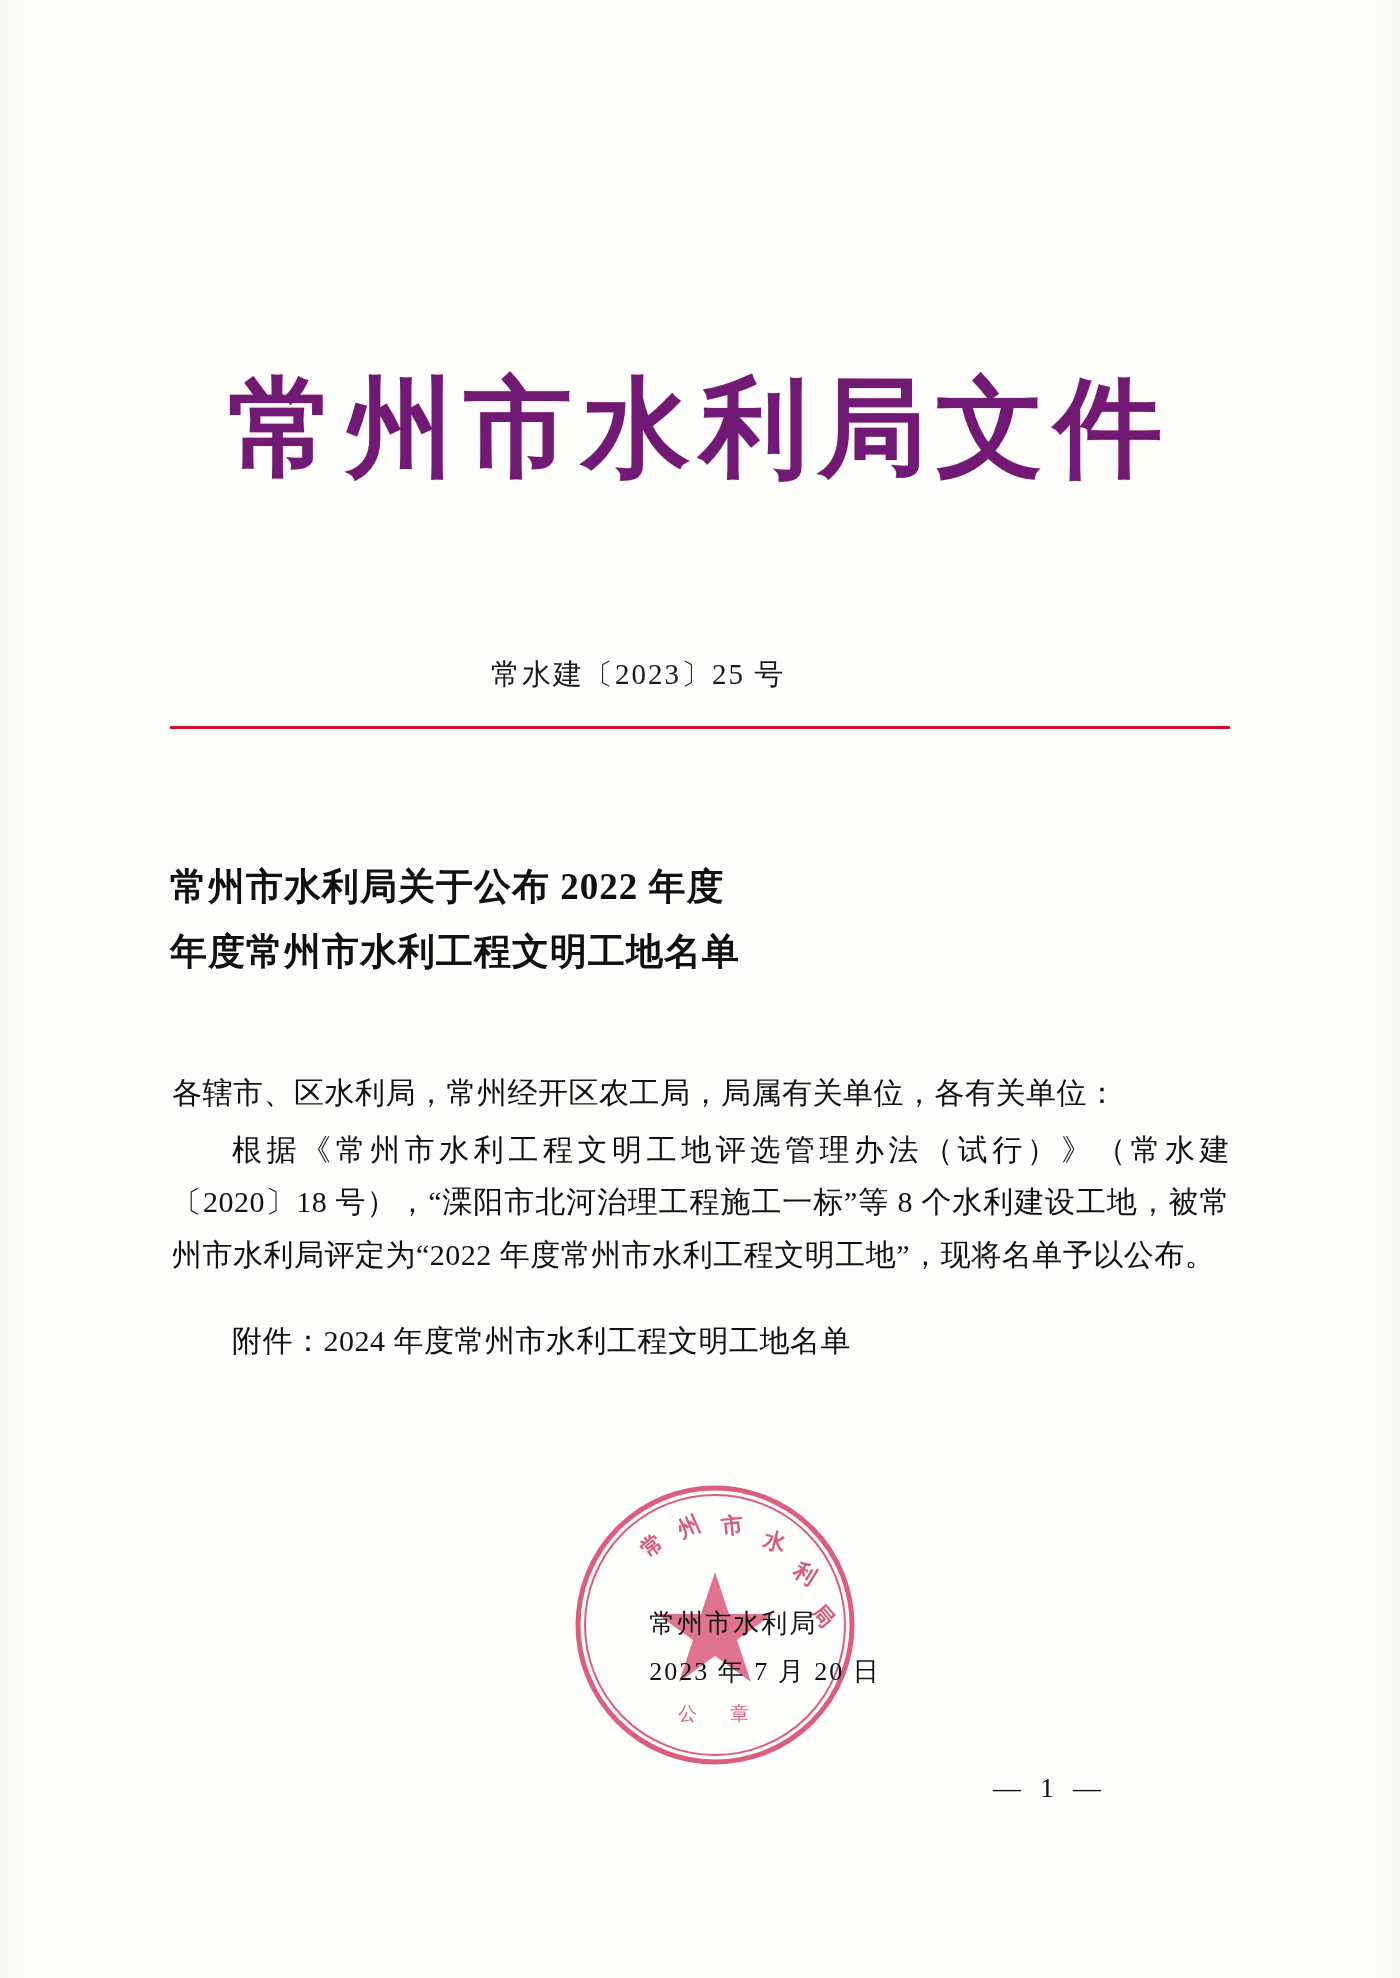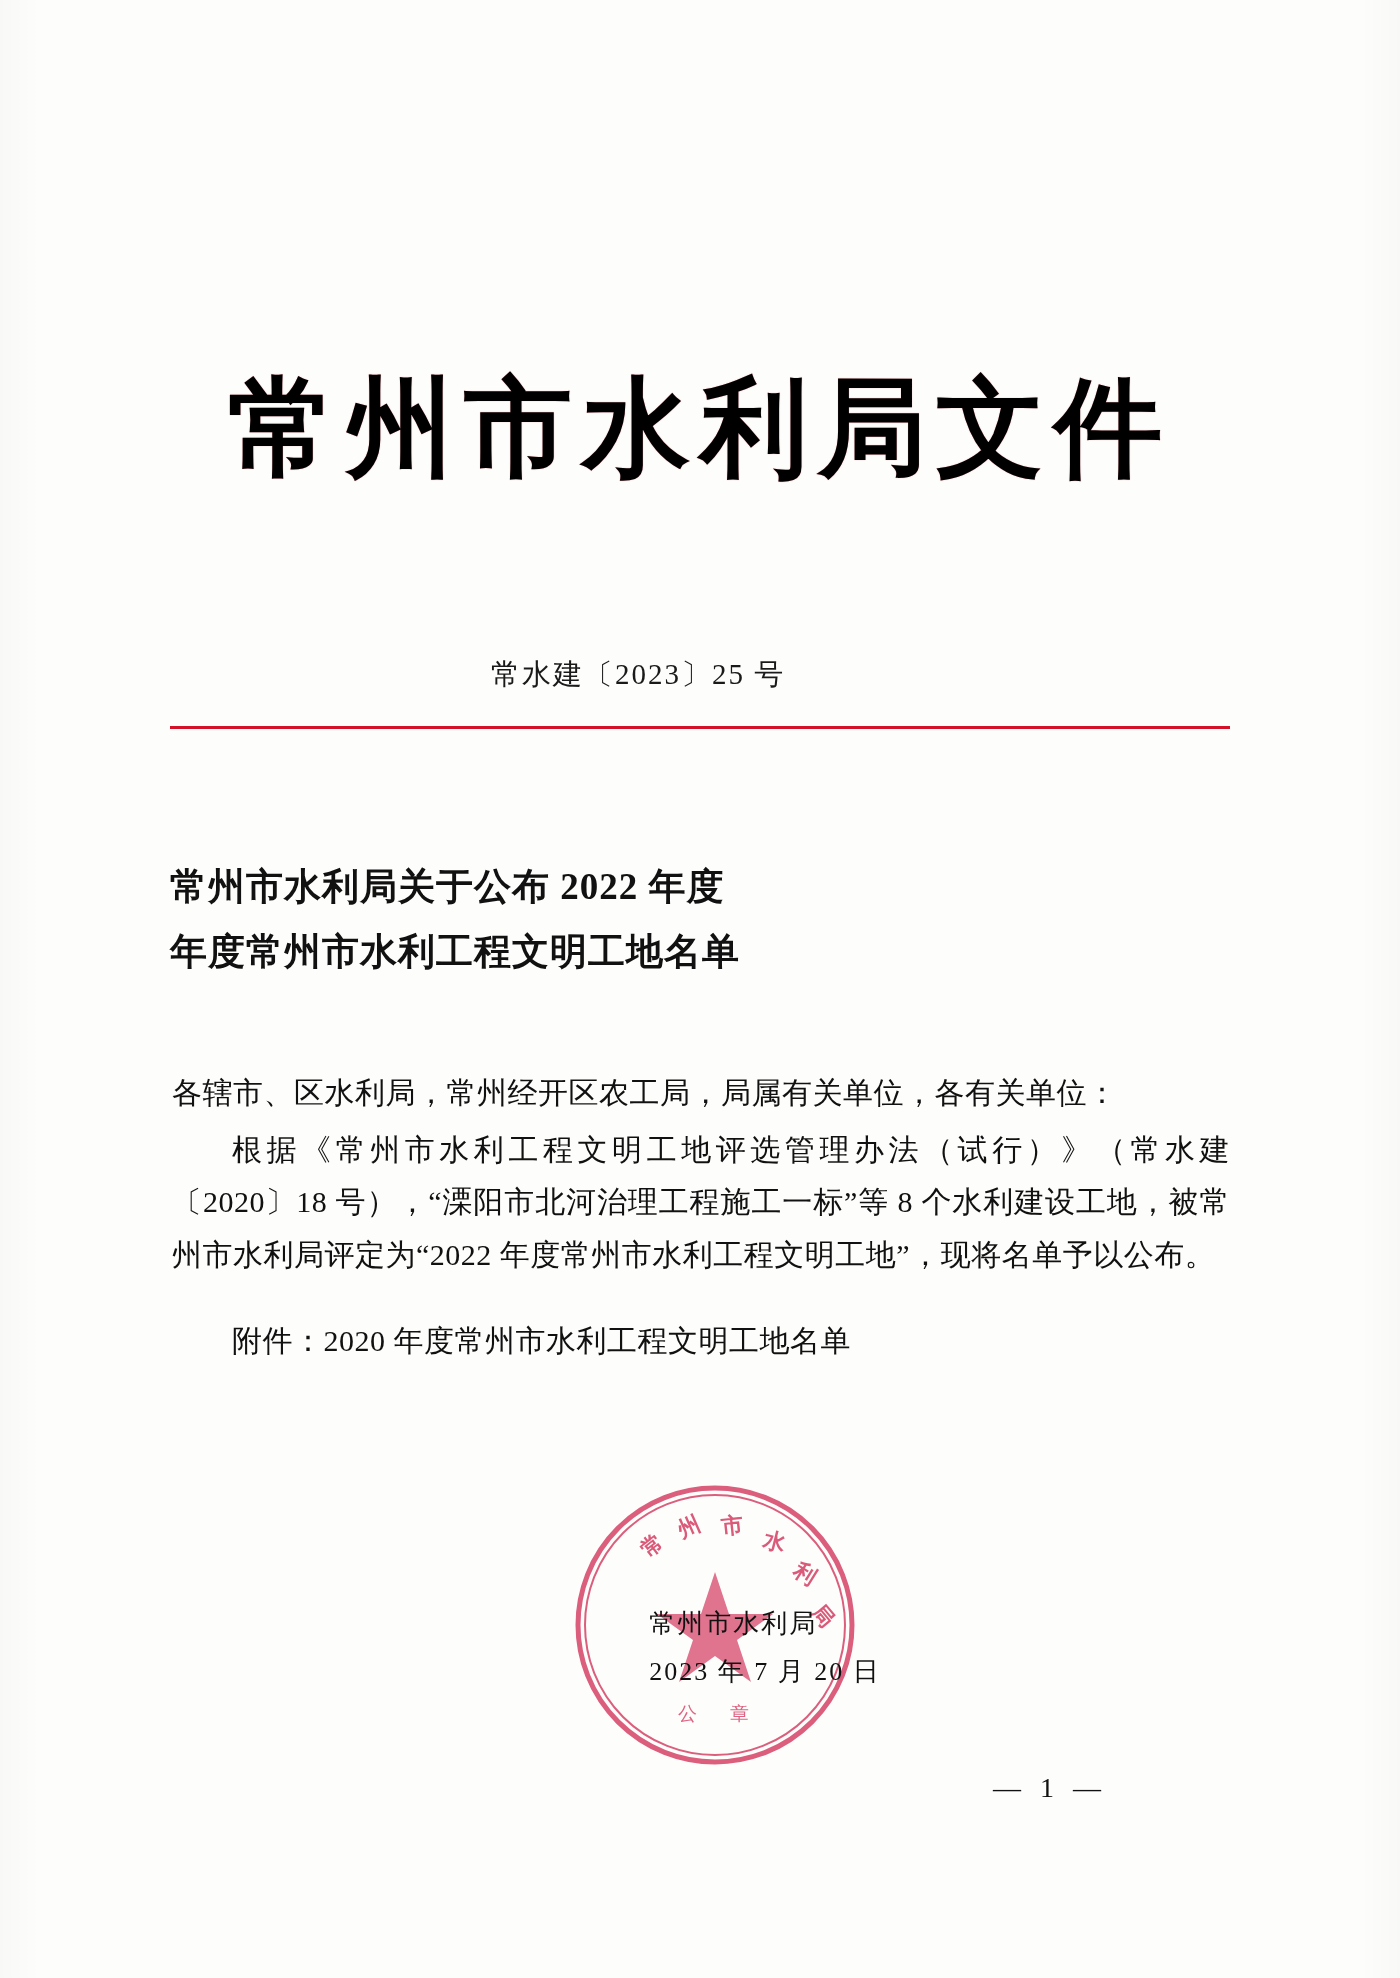--- a/index.html
+++ b/index.html
@@ -32,21 +32,21 @@
       linear-gradient(270deg, rgba(0,0,0,0.02) 0px, rgba(0,0,0,0) 40px);
     pointer-events: none;
   }
 
   .masthead {
     position: absolute;
     top: 370px;
     left: 0;
     width: 1400px;
     text-align: center;
-    color: #000000;
+    color: #701a75;
     font-family: "Liberation Serif", "DejaVu Serif", serif;
     font-weight: bold;
     font-size: 108px;
     letter-spacing: 10px;
     line-height: 1.1;
     white-space: nowrap;
     text-shadow: 0 0 1px rgba(211,18,42,0.5);
   }
 
   .doc-number {
@@ -151,21 +151,21 @@
   <div class="red-rule"></div>
 
   <div class="title-block">
     <span class="tline">常州市水利局关于公布 2022 年度</span>
     <span class="tline">年度常州市水利工程文明工地名单</span>
   </div>
 
   <div class="body-block">
     <p class="para">各辖市、区水利局，常州经开区农工局，局属有关单位，各有关单位：</p>
     <p class="para indent">根据《常州市水利工程文明工地评选管理办法（试行）》（常水建〔2020〕18 号），“溧阳市北河治理工程施工一标”等 8 个水利建设工地，被常州市水利局评定为“2022 年度常州市水利工程文明工地”，现将名单予以公布。</p>
-    <p class="para attach">附件：2020 年度常州市水利工程文明工地名单</p>
+    <p class="para attach">附件：2024 年度常州市水利工程文明工地名单</p>
   </div>
 
   <svg class="seal" viewBox="0 0 290 290" aria-hidden="true">
     <g fill="none" stroke="#d2325a" stroke-width="5" opacity="0.78">
       <circle cx="145" cy="145" r="137"></circle>
       <circle cx="145" cy="145" r="130" stroke-width="2"></circle>
     </g>
     <g opacity="0.8">
       <path d="M145 92 L159 134 L203 134 L167 160 L181 202 L145 176 L109 202 L123 160 L87 134 L131 134 Z" fill="#d2325a" opacity="0.85"></path>
     </g>

